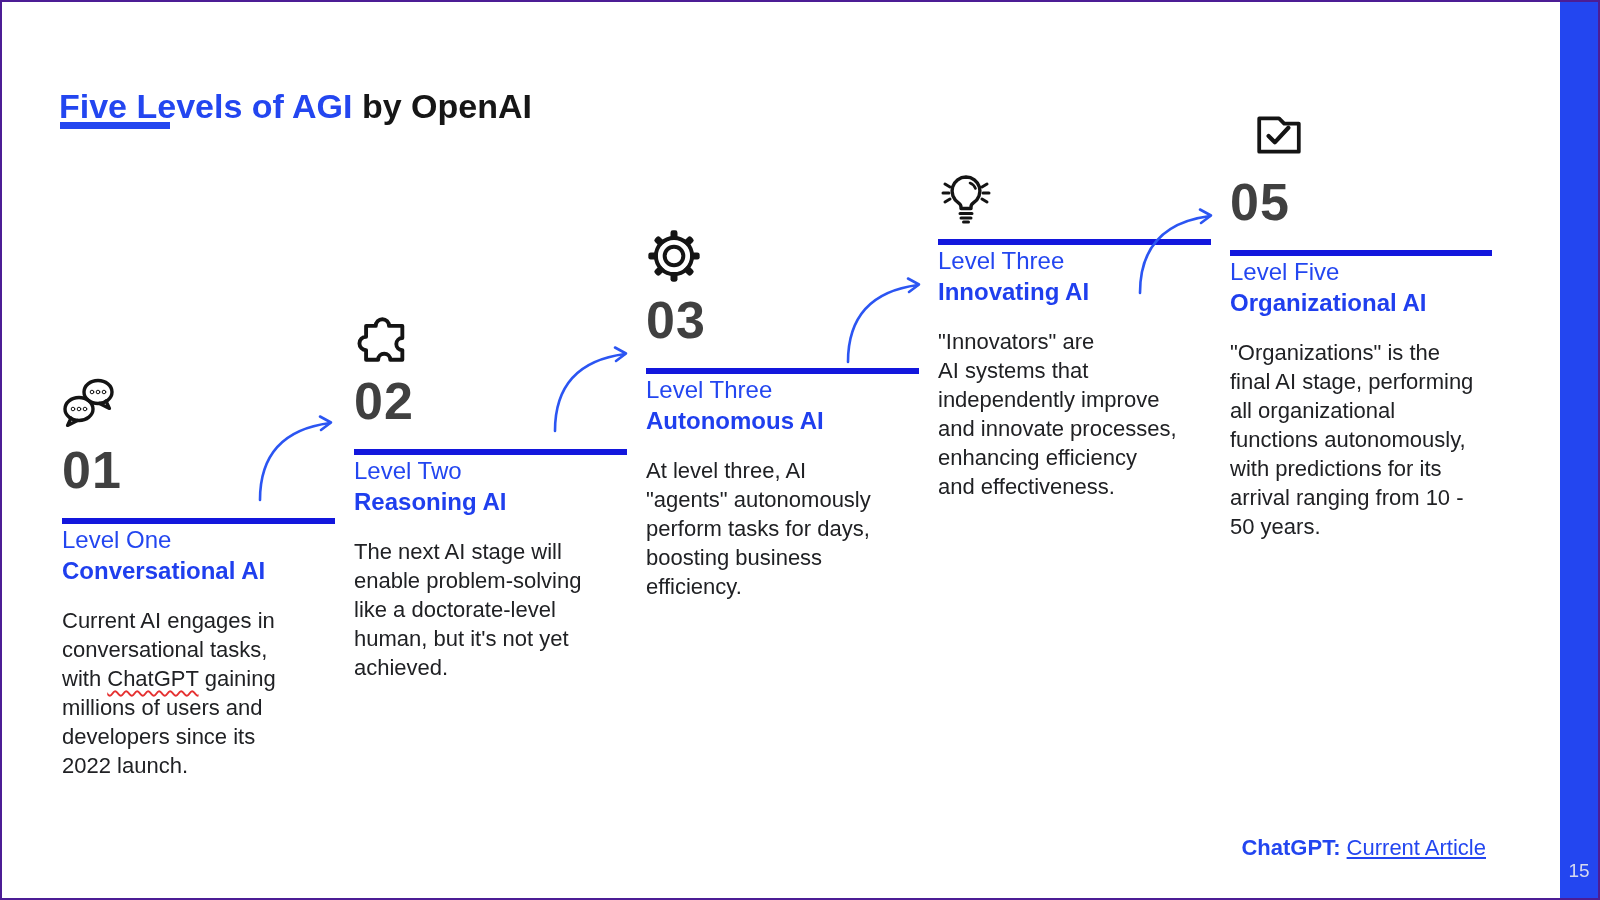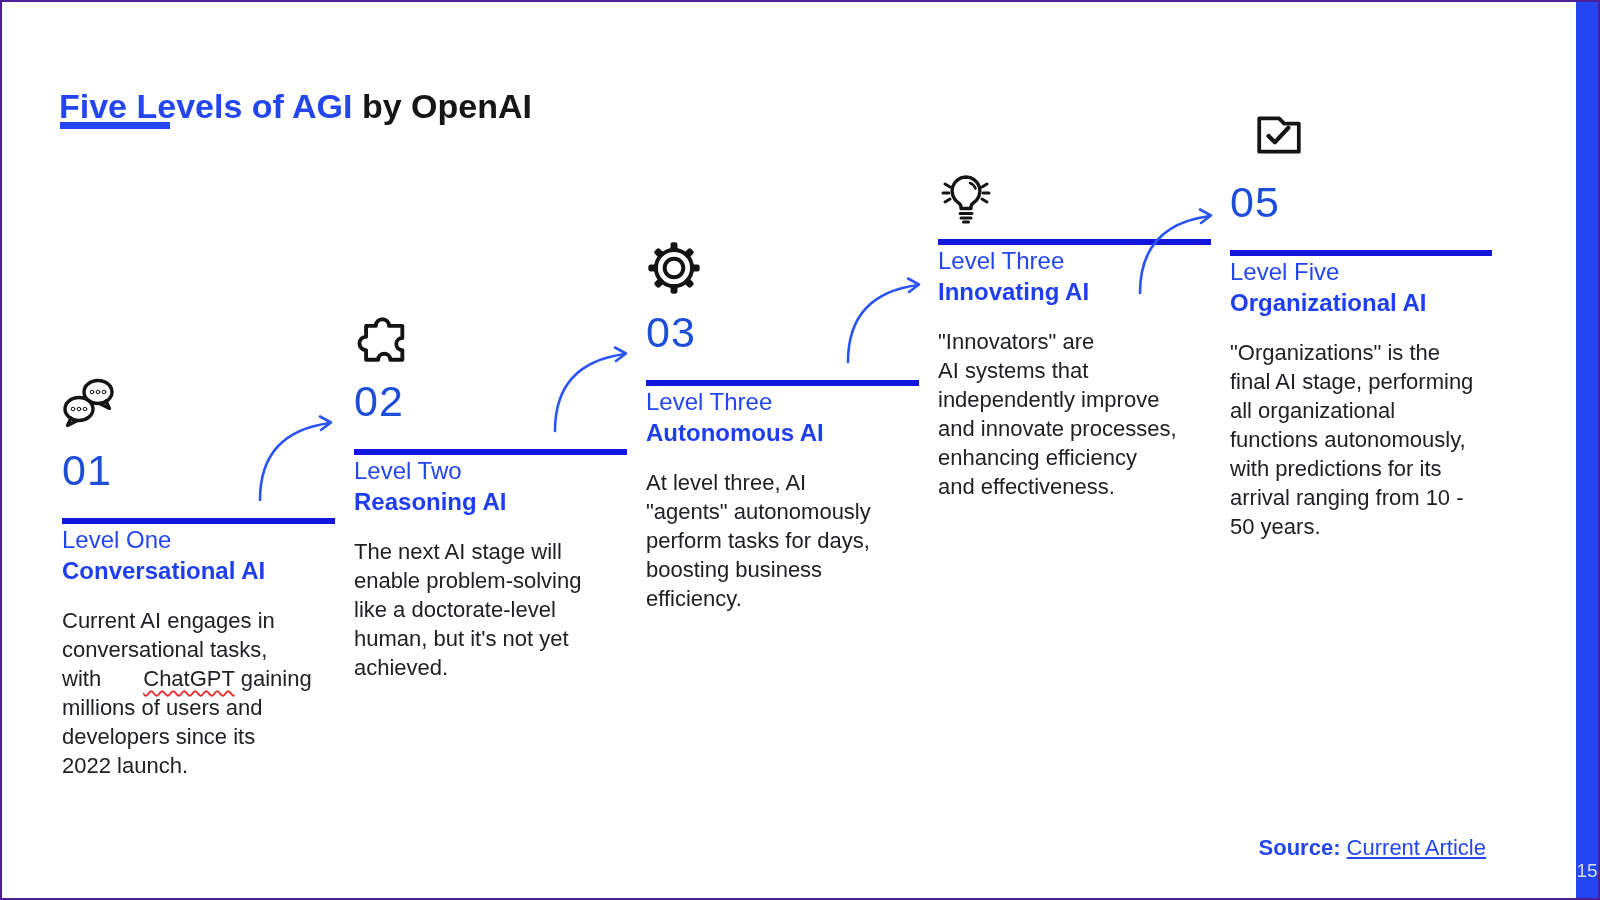--- a/index.html
+++ b/index.html
@@ -2,41 +2,41 @@
 <html><head>
 <meta charset="utf-8">
 <style>
   html,body{margin:0;padding:0;background:#fff;}
   .slide{
     position:relative;width:1600px;height:900px;box-sizing:border-box;
     border:2px solid #4c1d95;background:#fff;overflow:hidden;
     font-family:"Liberation Sans",sans-serif;
   }
   
-  .sidebar{position:absolute;top:0;right:0;width:22px;height:100%;background:#2346f0;}
+  .sidebar{position:absolute;top:0;right:0;width:38px;height:100%;background:#2346f0;}
   .pagenum{position:absolute;bottom:16px;left:0;width:100%;text-align:center;
     color:#d6daef;font-size:19px;}
   
   .title{position:absolute;left:57px;top:62px;font-size:34px;font-weight:bold;
     color:#161616;white-space:pre;}
   .title .accent{color:#2346f0;}
   .title-underline{position:absolute;left:58px;top:120px;width:110px;height:7px;background:#2346f0;}
   
   .col{position:absolute;width:273px;}
   .col .icon{height:56px;margin-bottom:12px;overflow:visible;}
   .icon svg{display:block;}
-  .num{font-size:43px;line-height:48px;font-weight:normal;color:#1d4ed8;
+  .num{font-size:52px;line-height:48px;font-weight:bold;color:#404040;
     letter-spacing:1px;margin-bottom:24px;}
   .rule{height:6px;background:#1317dd;}
   .lvl{margin-top:0;font-size:24px;line-height:31px;color:#2346f0;}
   .name{font-size:24px;line-height:31px;font-weight:bold;color:#1f3fee;}
   .body{margin:20px 0 0 0;font-size:22px;line-height:29px;color:#202124;white-space:pre-line;}
   .squiggle{
     text-decoration-line:underline;text-decoration-style:wavy;
-    text-decoration-color:#e53030;text-decoration-thickness:1.5px;text-underline-offset:4px;margin-left:36px;}
+    text-decoration-color:#e53030;text-decoration-thickness:1.5px;text-underline-offset:4px;}
   
   .arrow{position:absolute;}
   .arrow path{stroke:#2b55f2;stroke-width:2.6;fill:none;stroke-linecap:round;stroke-linejoin:round;}
   
   .ic path,.ic ellipse,.ic circle{stroke:#141414;fill:none;stroke-linecap:round;stroke-linejoin:round;}
   
   .source{position:absolute;top:833px;right:112px;font-size:22px;color:#2346f0;white-space:pre;}
   .source .label{font-weight:bold;}
   .source a{color:#2346f0;text-decoration:underline;cursor:pointer;}
 </style>
@@ -85,21 +85,21 @@
     <div class="rule"></div>
     <div class="lvl">Level Two</div>
     <div class="name">Reasoning AI</div>
     <p class="body">The next AI stage will
 enable problem-solving
 like a doctorate-level
 human, but it's not yet
 achieved.</p>
   </section>
 
-  <section class="col" style="left:644px;top:238px;">
+  <section class="col" style="left:644px;top:226px;">
     <div class="icon">
       <svg class="ic" width="56" height="56" viewBox="0 0 48 48">
         <g fill="#141414" stroke="none">
           <rect x="21" y="2" width="6" height="8" rx="2" transform="rotate(0 24 24)"></rect>
           <rect x="21" y="2" width="6" height="8" rx="2" transform="rotate(45 24 24)"></rect>
           <rect x="21" y="2" width="6" height="8" rx="2" transform="rotate(90 24 24)"></rect>
           <rect x="21" y="2" width="6" height="8" rx="2" transform="rotate(135 24 24)"></rect>
           <rect x="21" y="2" width="6" height="8" rx="2" transform="rotate(180 24 24)"></rect>
           <rect x="21" y="2" width="6" height="8" rx="2" transform="rotate(225 24 24)"></rect>
           <rect x="21" y="2" width="6" height="8" rx="2" transform="rotate(270 24 24)"></rect>
@@ -171,19 +171,19 @@
   </svg>
   <svg class="arrow" style="left:838px;top:274px;" width="90" height="92" viewBox="0 0 90 92">
     <path d="M 8,86 C 8,48 24,16 78,9"></path>
       <path d="M 68,2.5 L 79,8.5 L 69,16"></path>
   </svg>
   <svg class="arrow" style="left:1130px;top:205px;" width="90" height="92" viewBox="0 0 90 92">
     <path d="M 8,86 C 8,48 24,16 78,9"></path>
       <path d="M 68,2.5 L 79,8.5 L 69,16"></path>
   </svg>
 
-  <div class="source"><span class="label">Source:</span><span> </span><a>Current Article</a></div>
+  <div class="source"><span class="label">ChatGPT:</span><span> </span><a>Current Article</a></div>
 
   <div class="sidebar">
     <div class="pagenum">15</div>
   </div>
 
 </div>
 
 </body></html>

